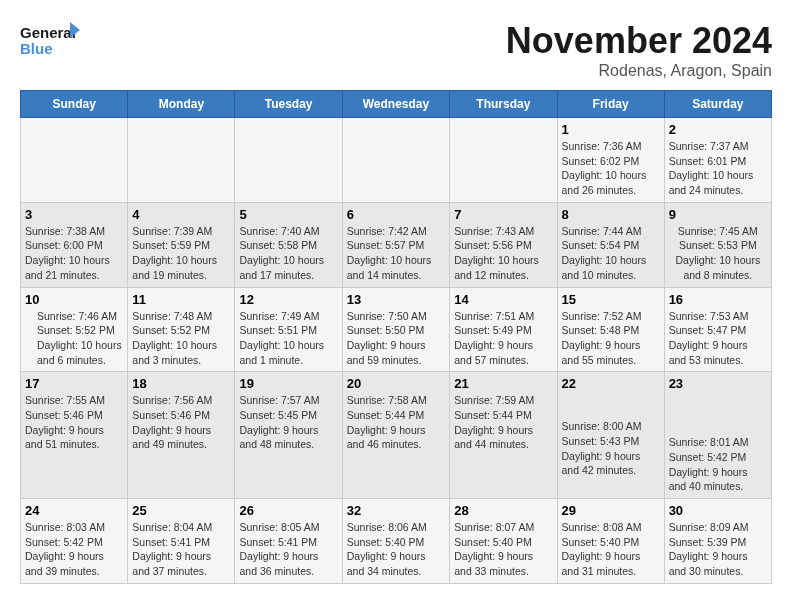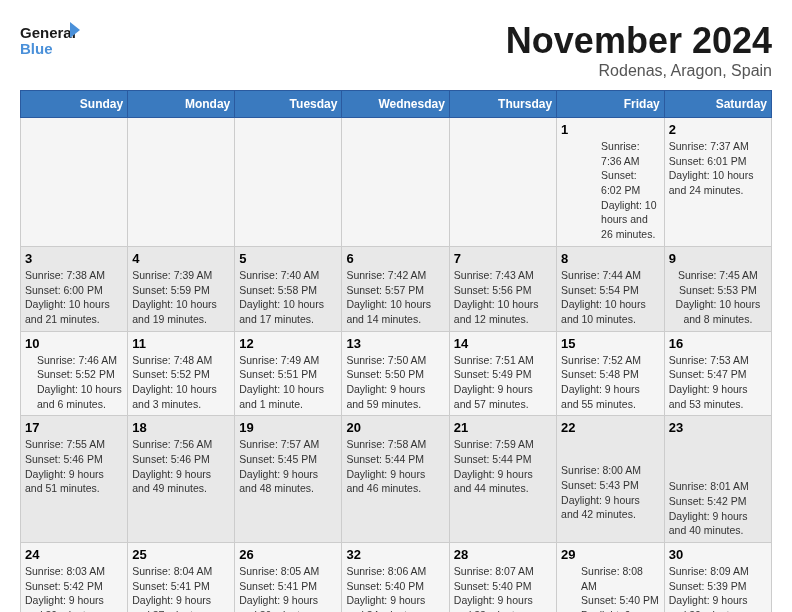--- a/index.html
+++ b/index.html
@@ -35,21 +35,21 @@
     }
     table {
       width: 100%;
       border-collapse: collapse;
       font-size: 11px;
     }
     thead th {
       background-color: #3a7abf;
       color: #fff;
       padding: 6px 4px;
-      text-align: right;
+      text-align: center;
       font-size: 12px;
       font-weight: bold;
       border: 1px solid #2a5a9f;
     }
     tbody td {
       border: 1px solid #ccc;
       vertical-align: top;
       padding: 4px;
       min-height: 80px;
       width: 108px;
@@ -106,21 +106,21 @@
   </thead>
   <tbody id="calendar-body">
   <tr>
         <td class="empty-cell"></td>
         <td class="empty-cell"></td>
         <td class="empty-cell"></td>
         <td class="empty-cell"></td>
         <td class="empty-cell"></td>
         <td>
           <span class="day-number">1</span>
-          <div class="day-info" style="white-space: pre-line; margin-left: 40px;">Sunrise: 7:36 AM
+          <div class="day-info" style="white-space: pre-line;">Sunrise: 7:36 AM
 Sunset: 6:02 PM
 Daylight: 10 hours and 26 minutes.</div>
         </td>
         <td>
           <span class="day-number">2</span>
           <div class="day-info" style="white-space: pre-line;">Sunrise: 7:37 AM
 Sunset: 6:01 PM
 Daylight: 10 hours and 24 minutes.</div>
         </td>
       </tr>
@@ -282,21 +282,21 @@
 Daylight: 9 hours and 34 minutes.</div>
         </td>
         <td>
           <span class="day-number">28</span>
           <div class="day-info" style="white-space: pre-line;">Sunrise: 8:07 AM
 Sunset: 5:40 PM
 Daylight: 9 hours and 33 minutes.</div>
         </td>
         <td>
           <span class="day-number">29</span>
-          <div class="day-info" style="white-space: pre-line; margin-left: 20px;">Sunrise: 8:08 AM
+          <div class="day-info" style="white-space: pre-line;">Sunrise: 8:08 AM
 Sunset: 5:40 PM
 Daylight: 9 hours and 31 minutes.</div>
         </td>
         <td>
           <span class="day-number">30</span>
           <div class="day-info" style="white-space: pre-line;">Sunrise: 8:09 AM
 Sunset: 5:39 PM
 Daylight: 9 hours and 30 minutes.</div>
         </td>
       </tr>

